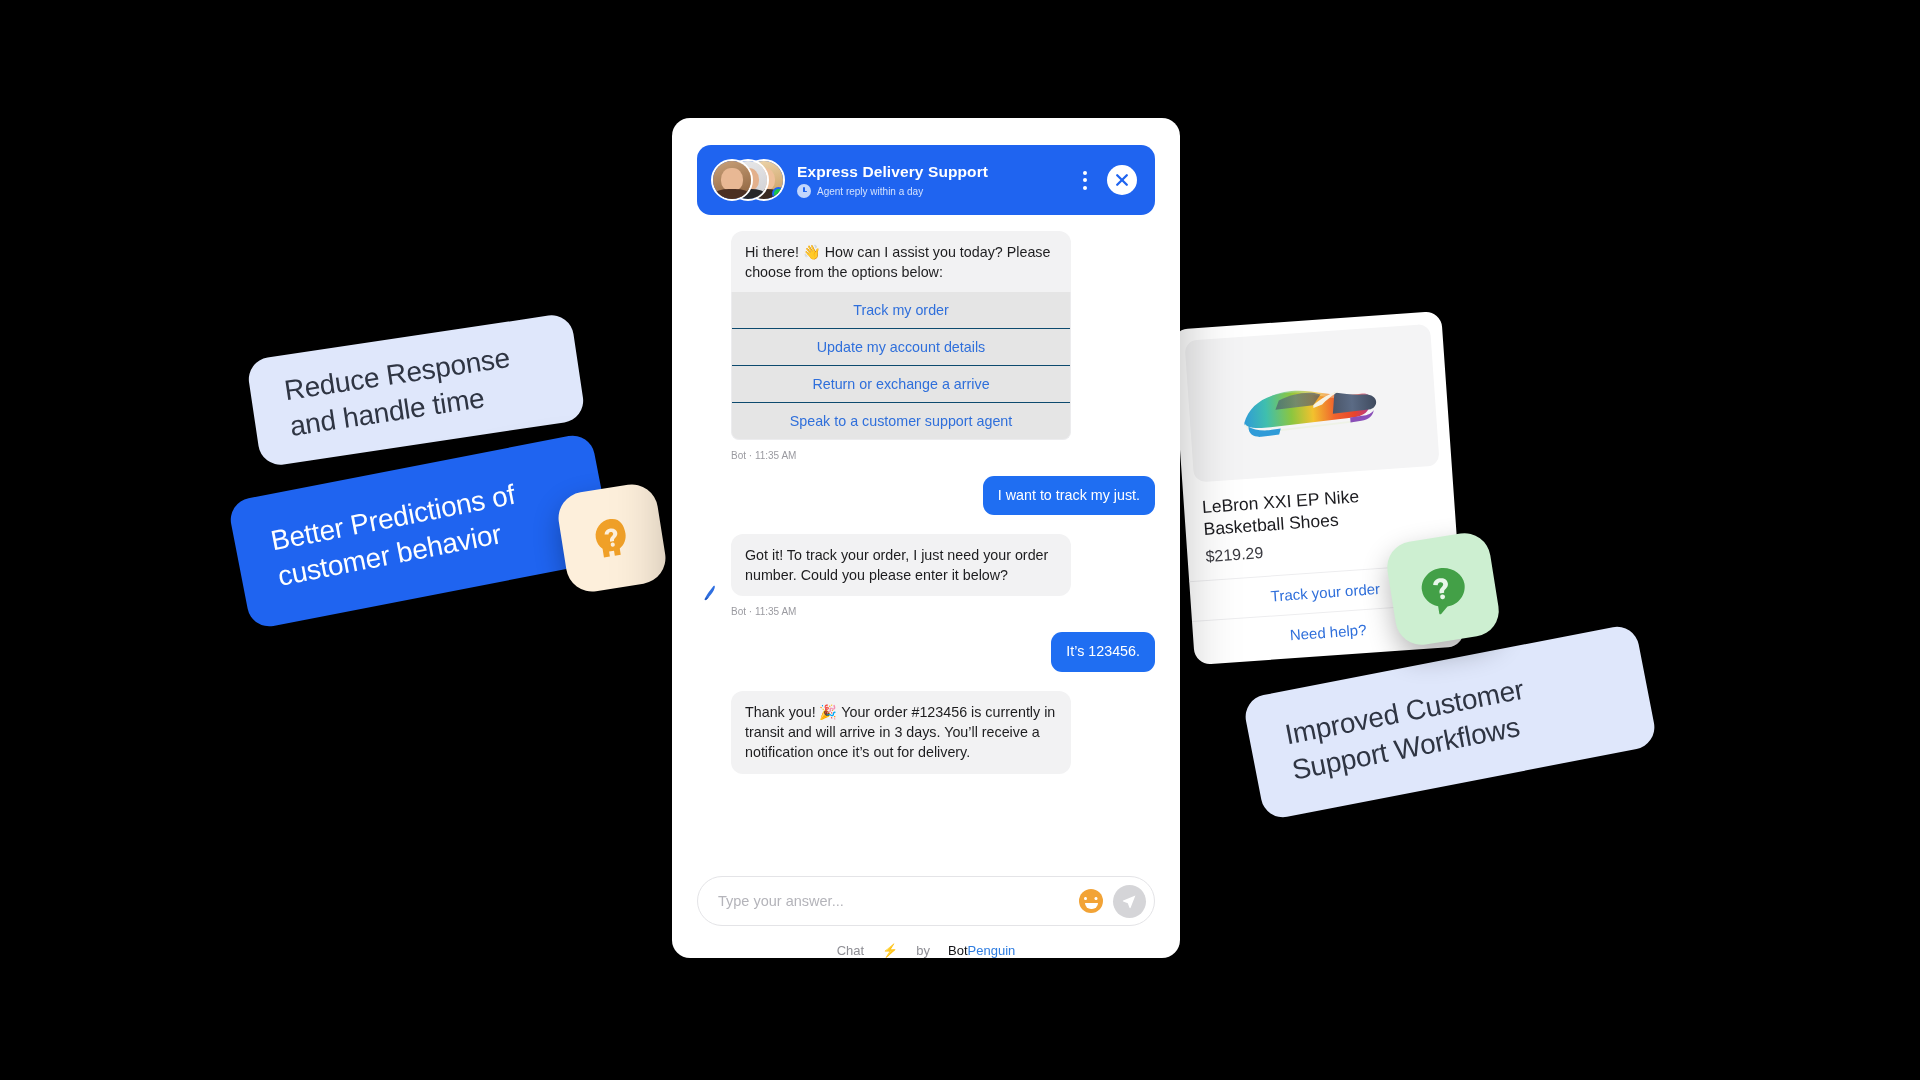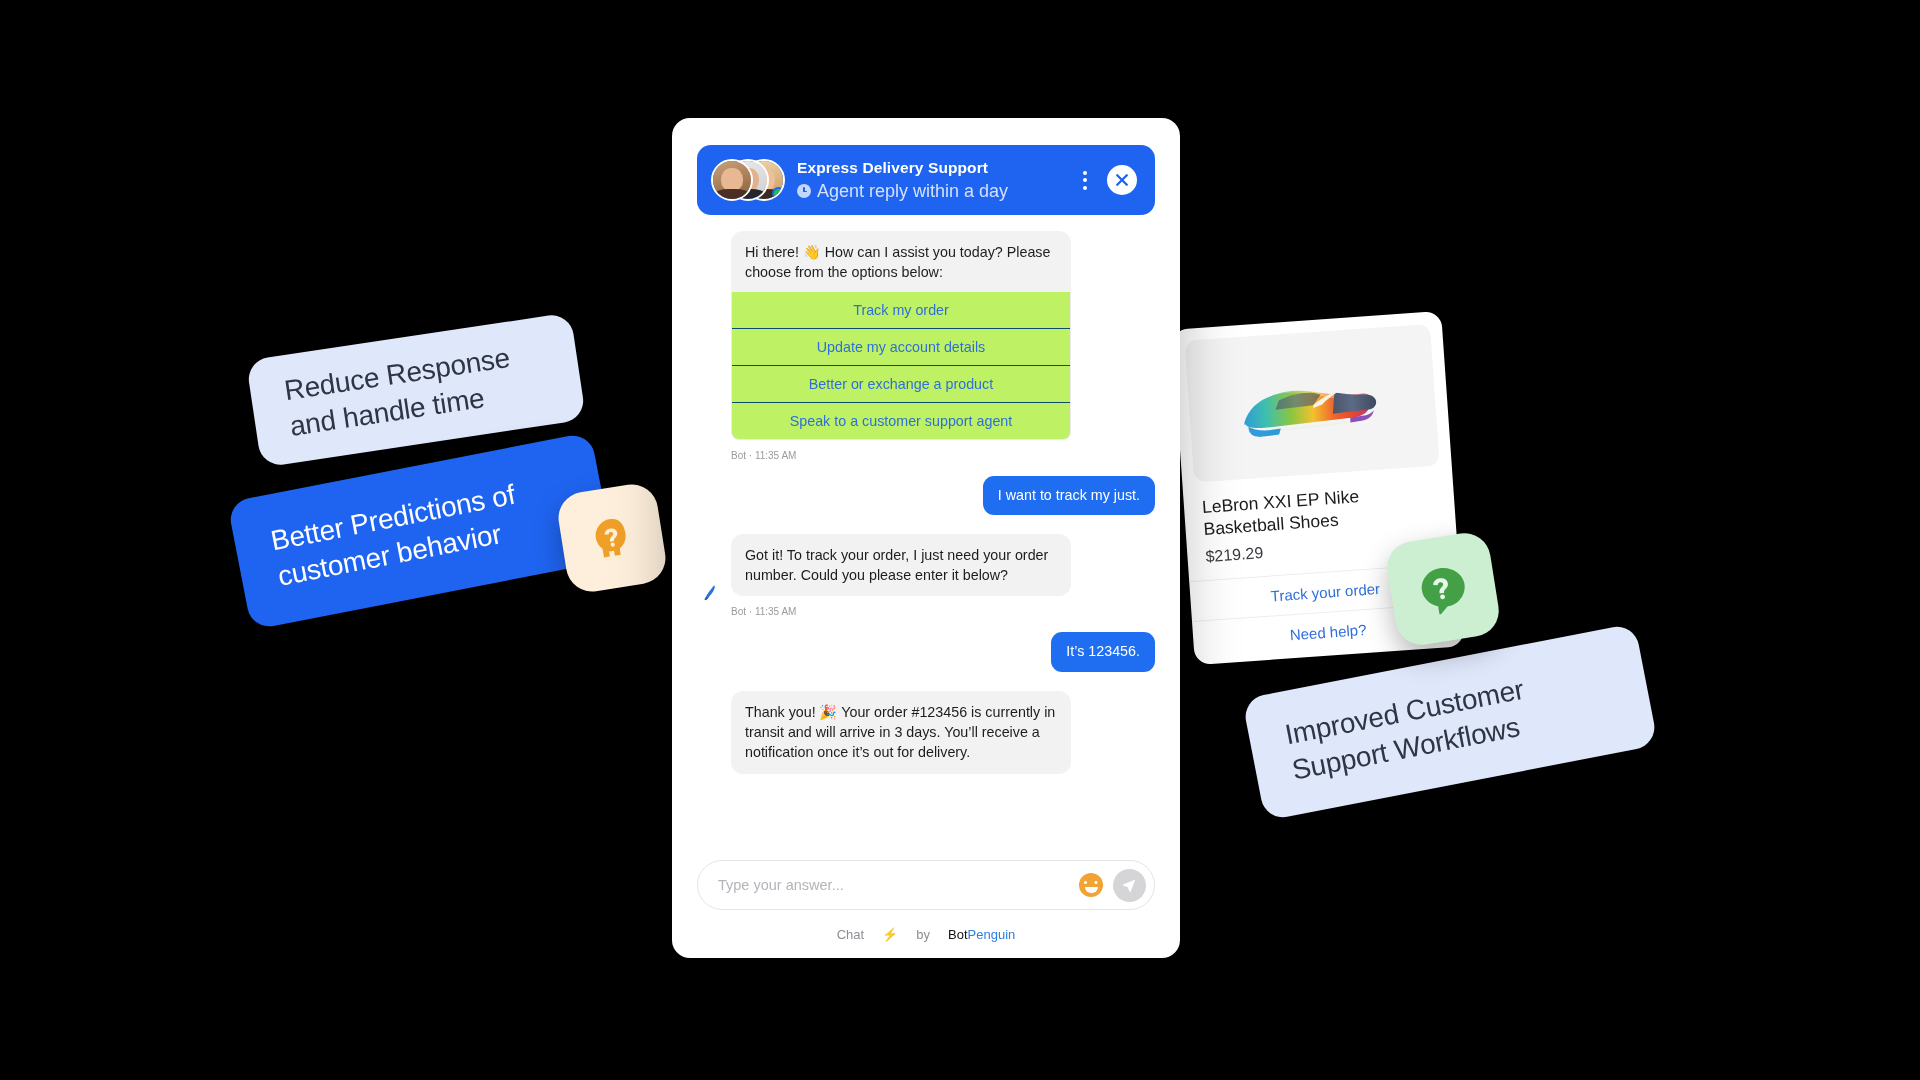--- a/index.html
+++ b/index.html
@@ -25,21 +25,21 @@
     left: 672px;
     top: 118px;
     width: 508px;
     height: 840px;
     background: #ffffff;
     border-radius: 18px;
     box-shadow: 0 24px 60px rgba(0,0,0,0.28);
     z-index: 40;
     display: flex;
     flex-direction: column;
-    padding: 27px 25px 16px 25px;
+    padding: 27px 25px 0 25px;
   }
 
   
   #chat-header {
     background: #1f64f0;
     border-radius: 14px;
     height: 70px;
     flex: 0 0 70px;
     display: flex;
     align-items: center;
@@ -115,21 +115,21 @@
     line-height: 1.25;
   }
   #header-sub {
     display: flex;
     align-items: center;
     gap: 6px;
     margin-top: 3px;
   }
   #header-sub .sub-label {
     color: #d3e1fd;
-    font-size: 18px;
+    font-size: 10px;
   }
   .clock-icon {
     width: 14px; height: 14px;
     border-radius: 50%;
     background: #c3d6fb;
     position: relative;
     flex: 0 0 14px;
   }
   .clock-icon::before, .clock-icon::after {
     content: "";
@@ -193,21 +193,21 @@
     background: #f2f2f3;
     border-radius: 12px;
     padding: 11px 14px;
     font-size: 14.3px;
     line-height: 1.42;
     color: #1d1d1f;
   }
   .bot-bubble.has-options { border-radius: 12px 12px 0 0; padding-bottom: 9px; }
 
   .options {
-    background: #bef264;
+    background: #e5e5e5;
     border: 1px solid #ececee;
     border-top: none;
     border-radius: 0 0 8px 8px;
     overflow: hidden;
   }
   .option {
     text-align: center;
     color: #2f6fdb;
     font-size: 14.3px;
     padding: 10px 8px;
@@ -547,21 +547,21 @@
 
     <div id="messages">
 
       <div class="msg-row bot">
         <div class="bot-avatar"></div>
         <div class="bubble-col">
           <div class="bot-bubble has-options">Hi there! 👋 How can I assist you today? Please choose from the options below:</div>
           <div class="options">
             <div class="option">Track my order</div>
             <div class="option">Update my account details</div>
-            <div class="option">Better or exchange a product</div>
+            <div class="option">Return or exchange a arrive</div>
             <div class="option">Speak to a customer support agent</div>
           </div>
           <div class="meta">Bot · 11:35 AM</div>
         </div>
       </div>
 
       <div class="msg-row user">
         <div class="user-bubble">I want to track my just.</div>
       </div>
 

